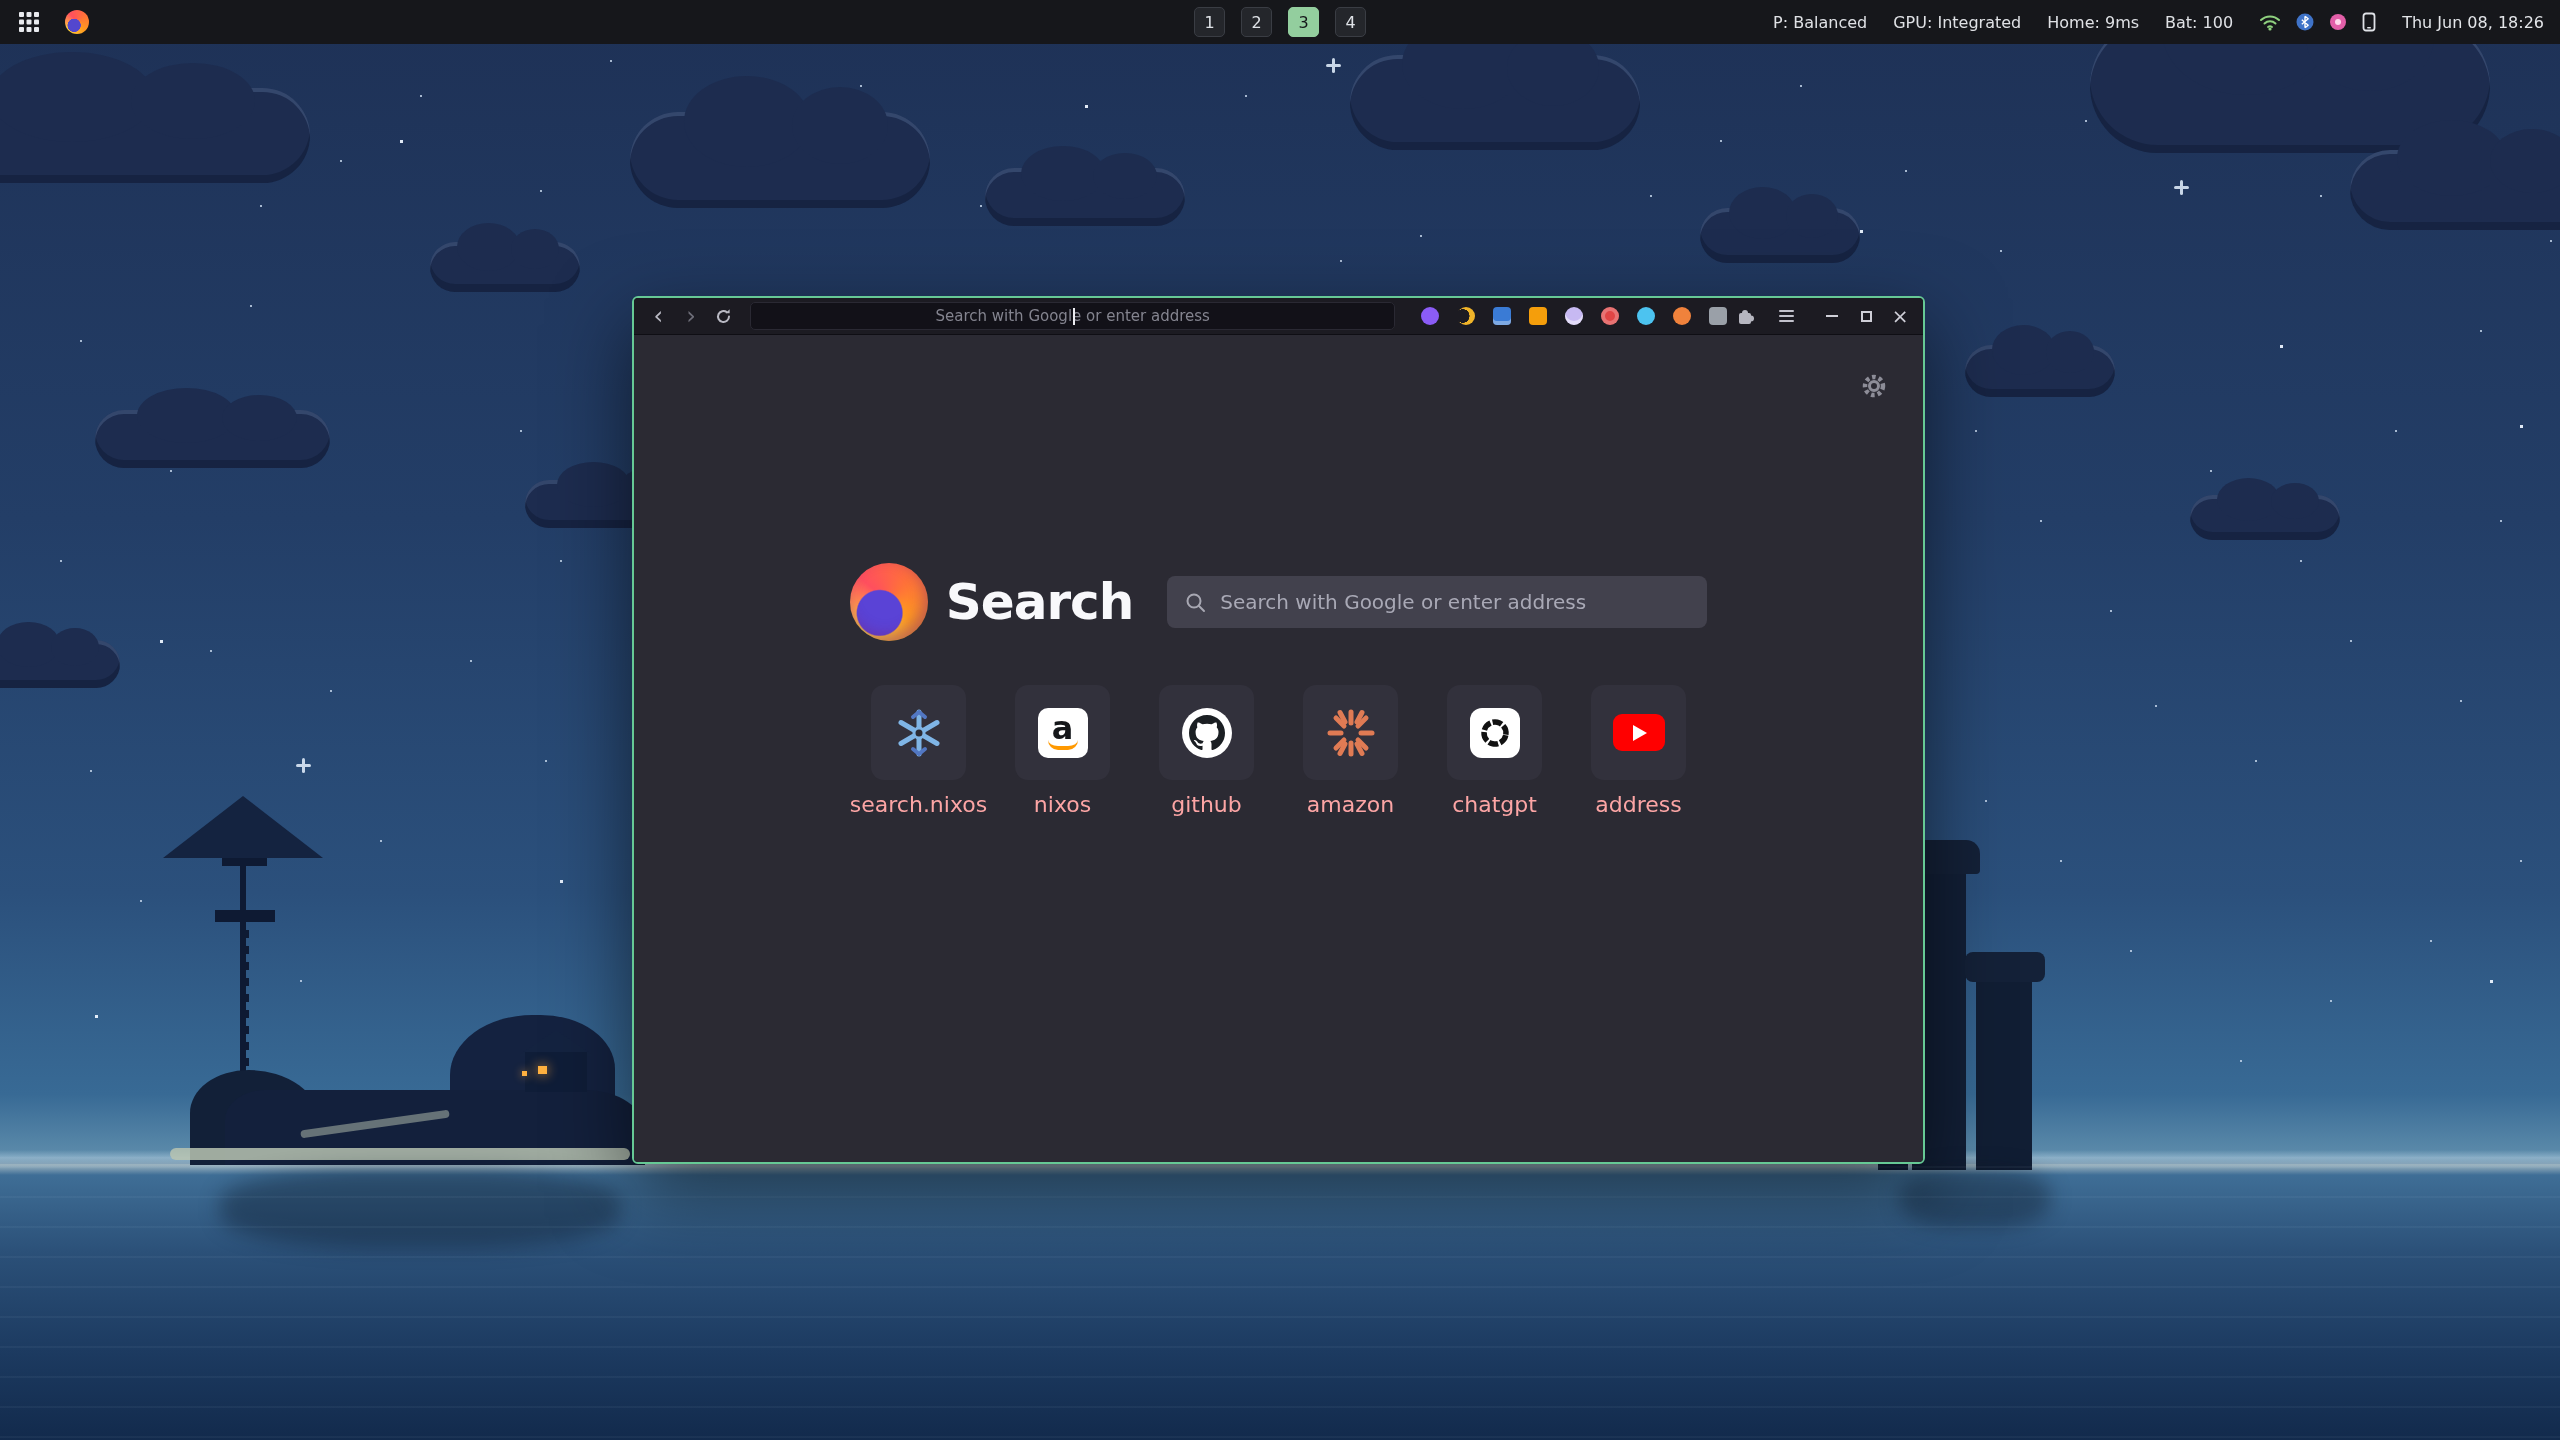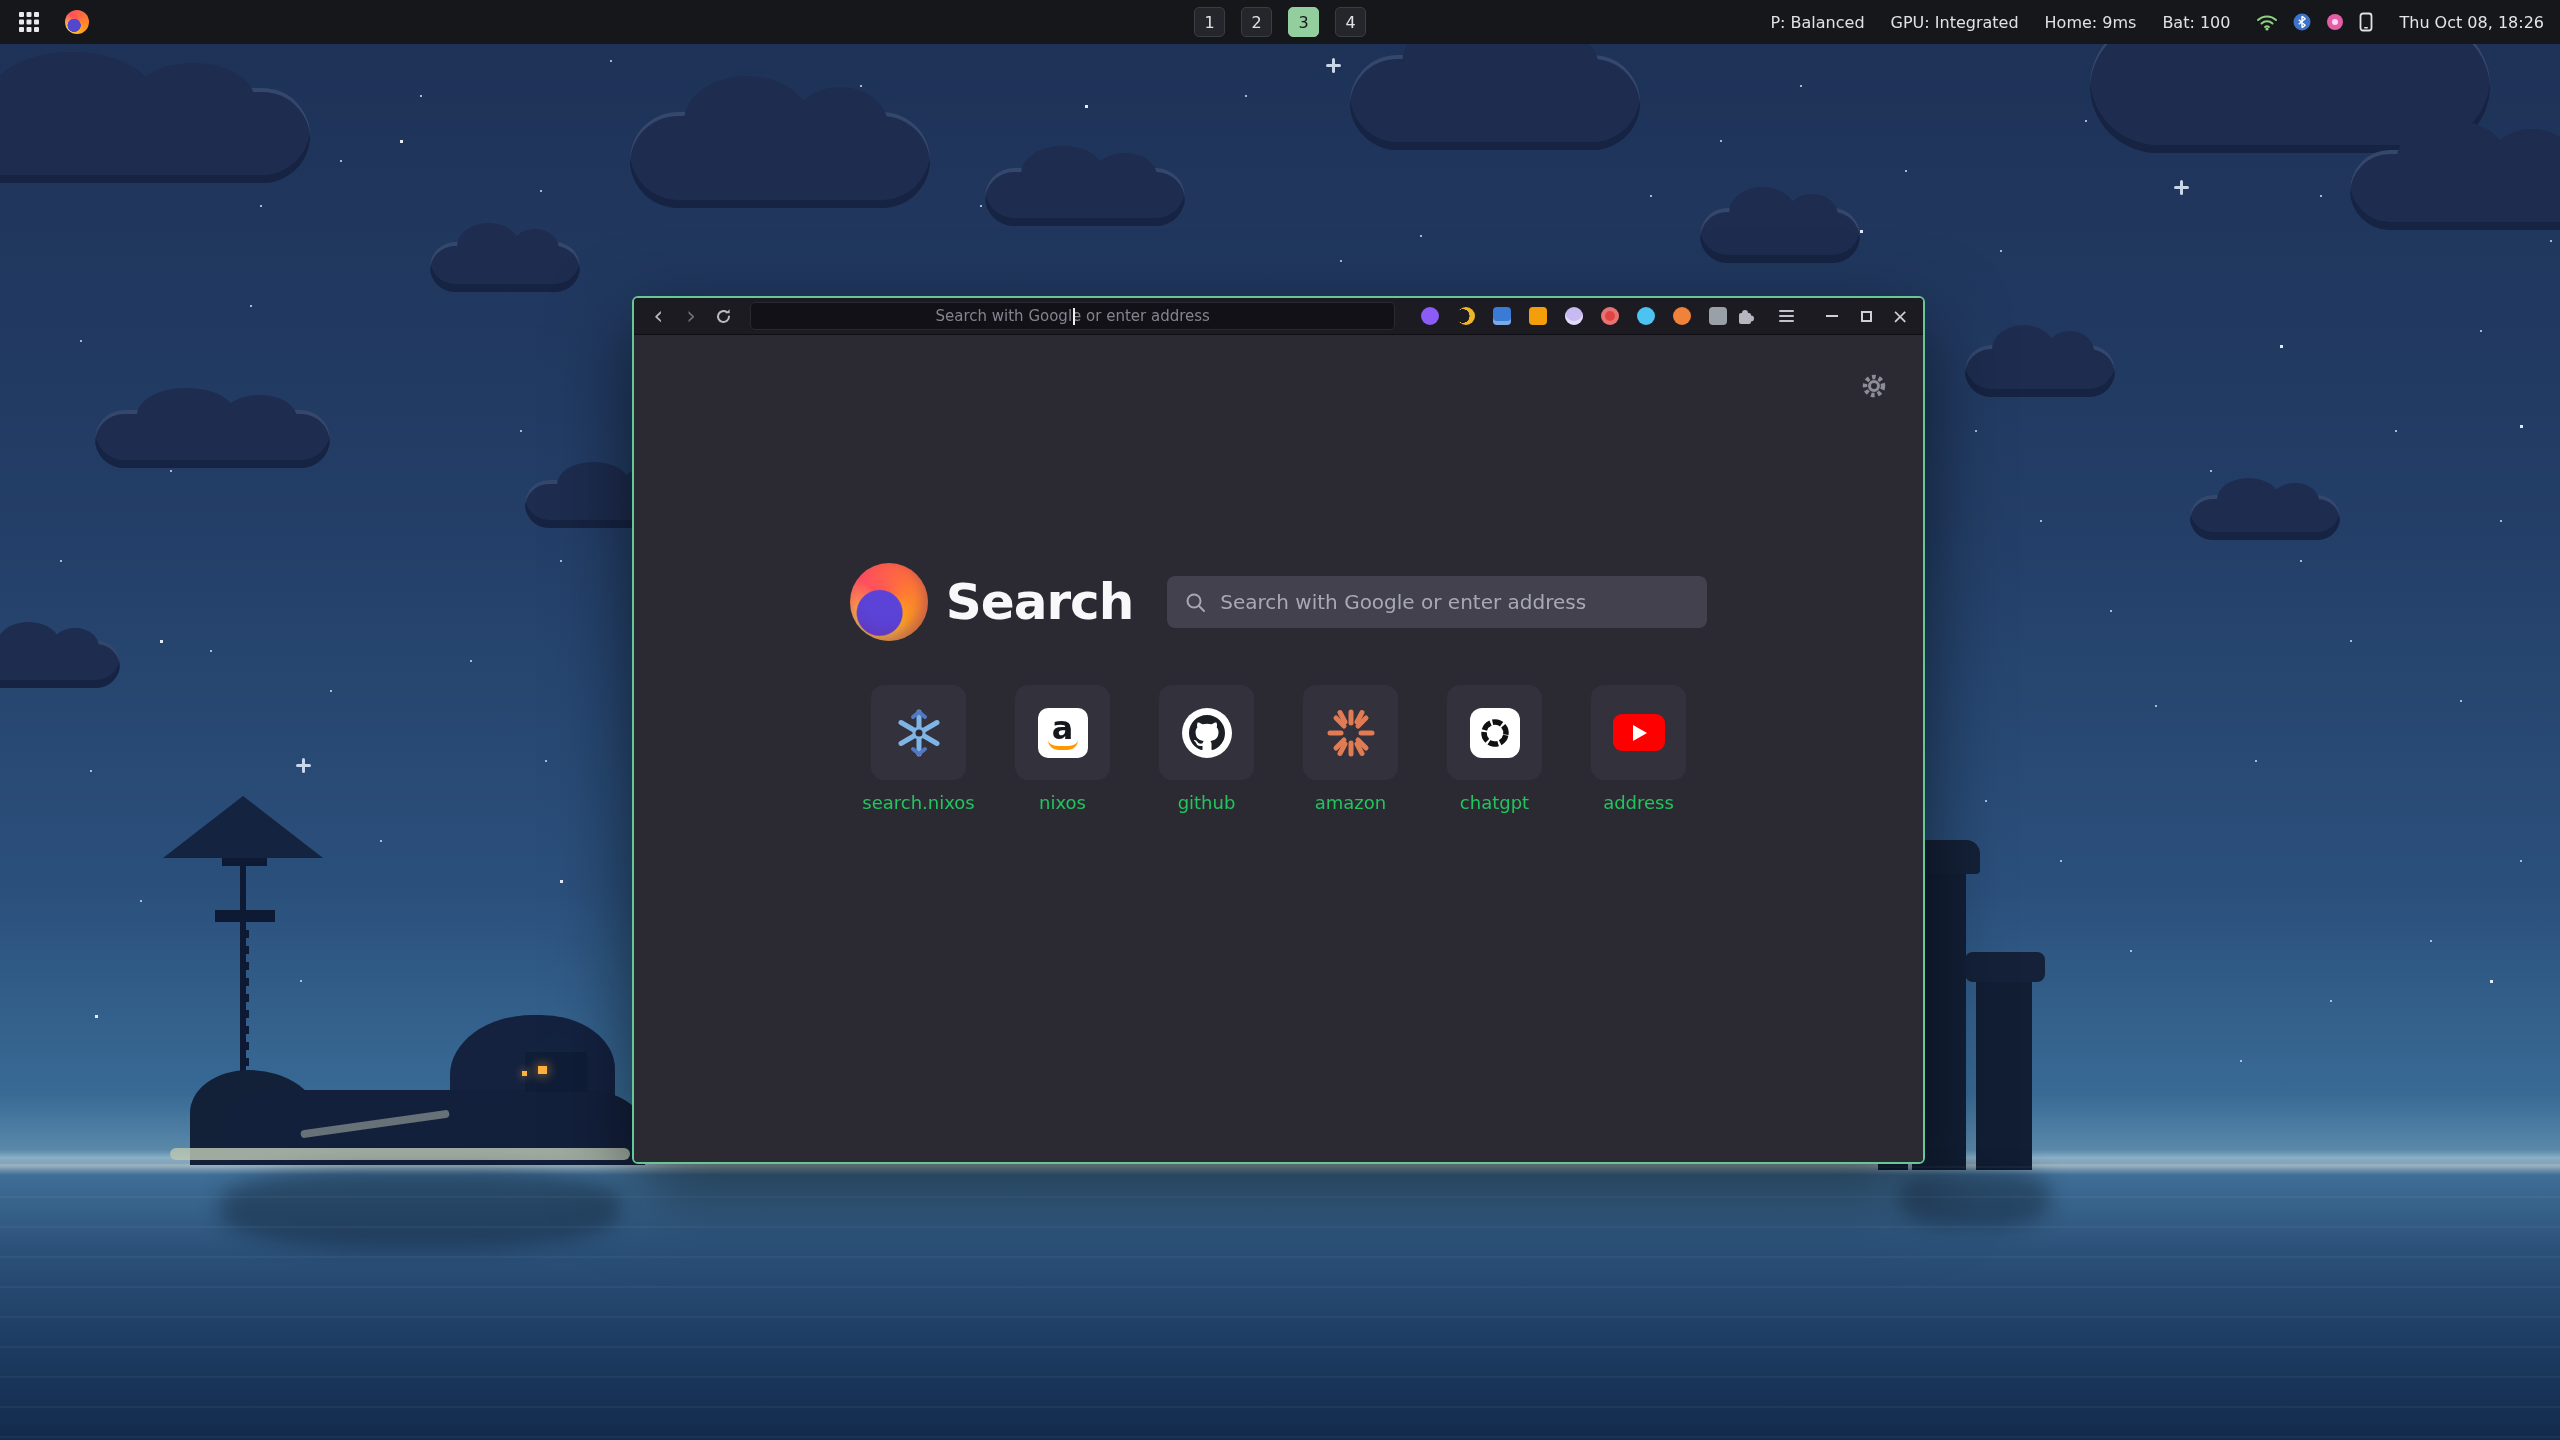--- a/index.html
+++ b/index.html
@@ -177,21 +177,21 @@
     box-shadow:inset -4px -6px 14px rgba(120,30,120,.45); }
   .wordmark { color:#f8f8fb; font-size:50px; font-weight:bold; letter-spacing:-1px; margin-right:16px; }
   .hero-search { width:540px; height:52px; background:#42414d; border-radius:8px; display:flex; align-items:center;
                  padding:0 18px; gap:14px; cursor:text; }
   .hero-search-placeholder { color:#a9a9b6; font-size:20px; white-space:nowrap; }
 
   .tiles { position:absolute; left:0; right:0; top:350px; display:flex; justify-content:center; gap:49px; }
   .tile { width:95px; display:flex; flex-direction:column; align-items:center; cursor:pointer; }
   .tile-box { width:95px; height:95px; border-radius:13px; background:#32313c;
               display:flex; align-items:center; justify-content:center; }
-  .tile-label { margin-top:12px; color:#22c55e; font-size:18px; white-space:nowrap; }
+  .tile-label { margin-top:12px; color:#fca5a5; font-size:22px; white-space:nowrap; }
 
   .white-sq { background:#fff; display:flex; align-items:center; justify-content:center; }
   .amazon-box { width:50px; height:50px; border-radius:10px; flex-direction:column; }
   .amazon-a { color:#15171a; font-size:32px; font-weight:bold; line-height:.85; }
   .amazon-smile { width:30px; height:10px; border-bottom:4px solid #ff9900; border-radius:0 0 16px 16px; margin-top:-2px; }
   .gh-circle { width:50px; height:50px; border-radius:50%; }
   .gpt-box { width:50px; height:50px; border-radius:12px; }
   .yt-box { width:52px; height:37px; border-radius:9px; background:#ff0000; display:flex; align-items:center; justify-content:center; }
   .yt-tri { width:0; height:0; border-top:8px solid transparent; border-bottom:8px solid transparent; border-left:14px solid #fff; margin-left:3px; }
 </style>
@@ -302,21 +302,21 @@
         </svg>
         <svg width="18" height="18" viewBox="0 0 18 18">
           <circle cx="9" cy="9" r="8" fill="#e25fa8"></circle>
           <circle cx="9" cy="9" r="3" fill="#ffd9ec"></circle>
         </svg>
         <svg width="14" height="20" viewBox="0 0 14 20">
           <rect x="1.5" y="1.5" width="11" height="17" rx="2.5" fill="none" stroke="#dfe2e7" stroke-width="1.8"></rect>
           <rect x="5" y="15" width="4" height="1.6" rx="0.8" fill="#dfe2e7"></rect>
         </svg>
       </div>
-      <span class="clock">Thu Oct 08, 18:26</span>
+      <span class="clock">Thu Jun 08, 18:26</span>
     </div>
   </div>
 
   <div class="window">
 
     <div class="toolbar">
       <div class="nav-btn">‹</div>
       <div class="nav-btn dim">›</div>
       <div class="nav-btn">
         <svg width="17" height="17" viewBox="0 0 17 17">

